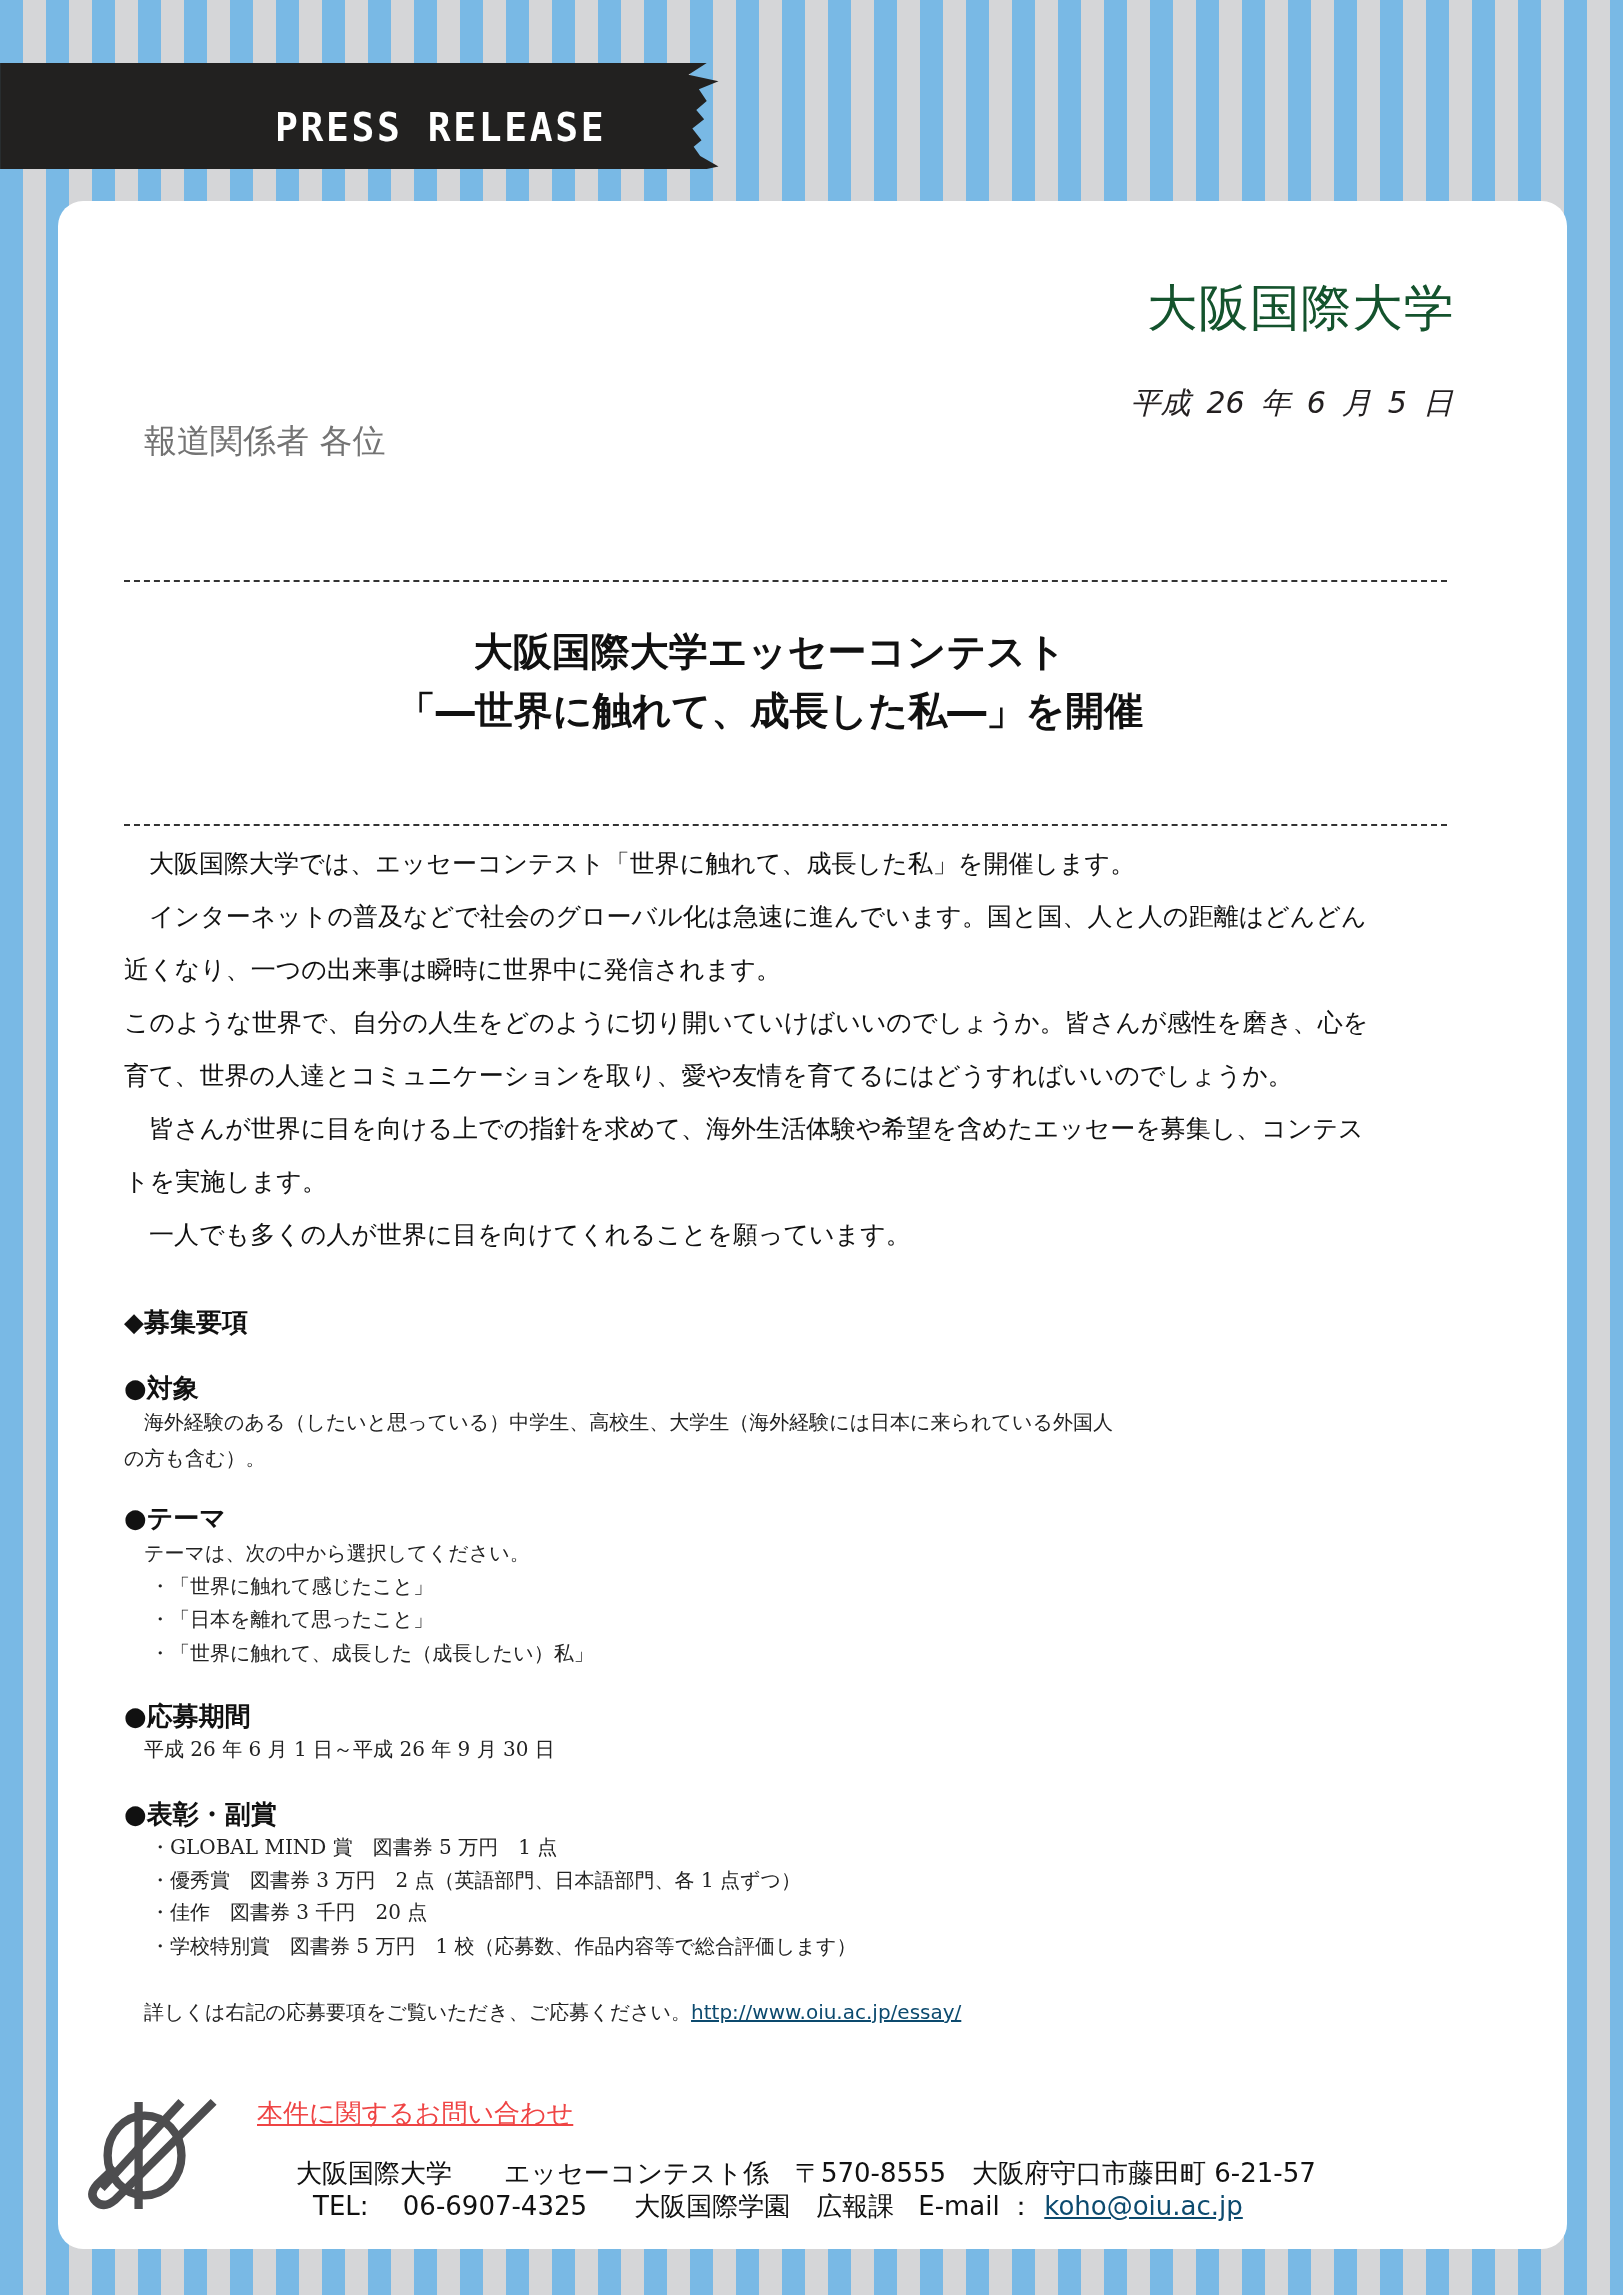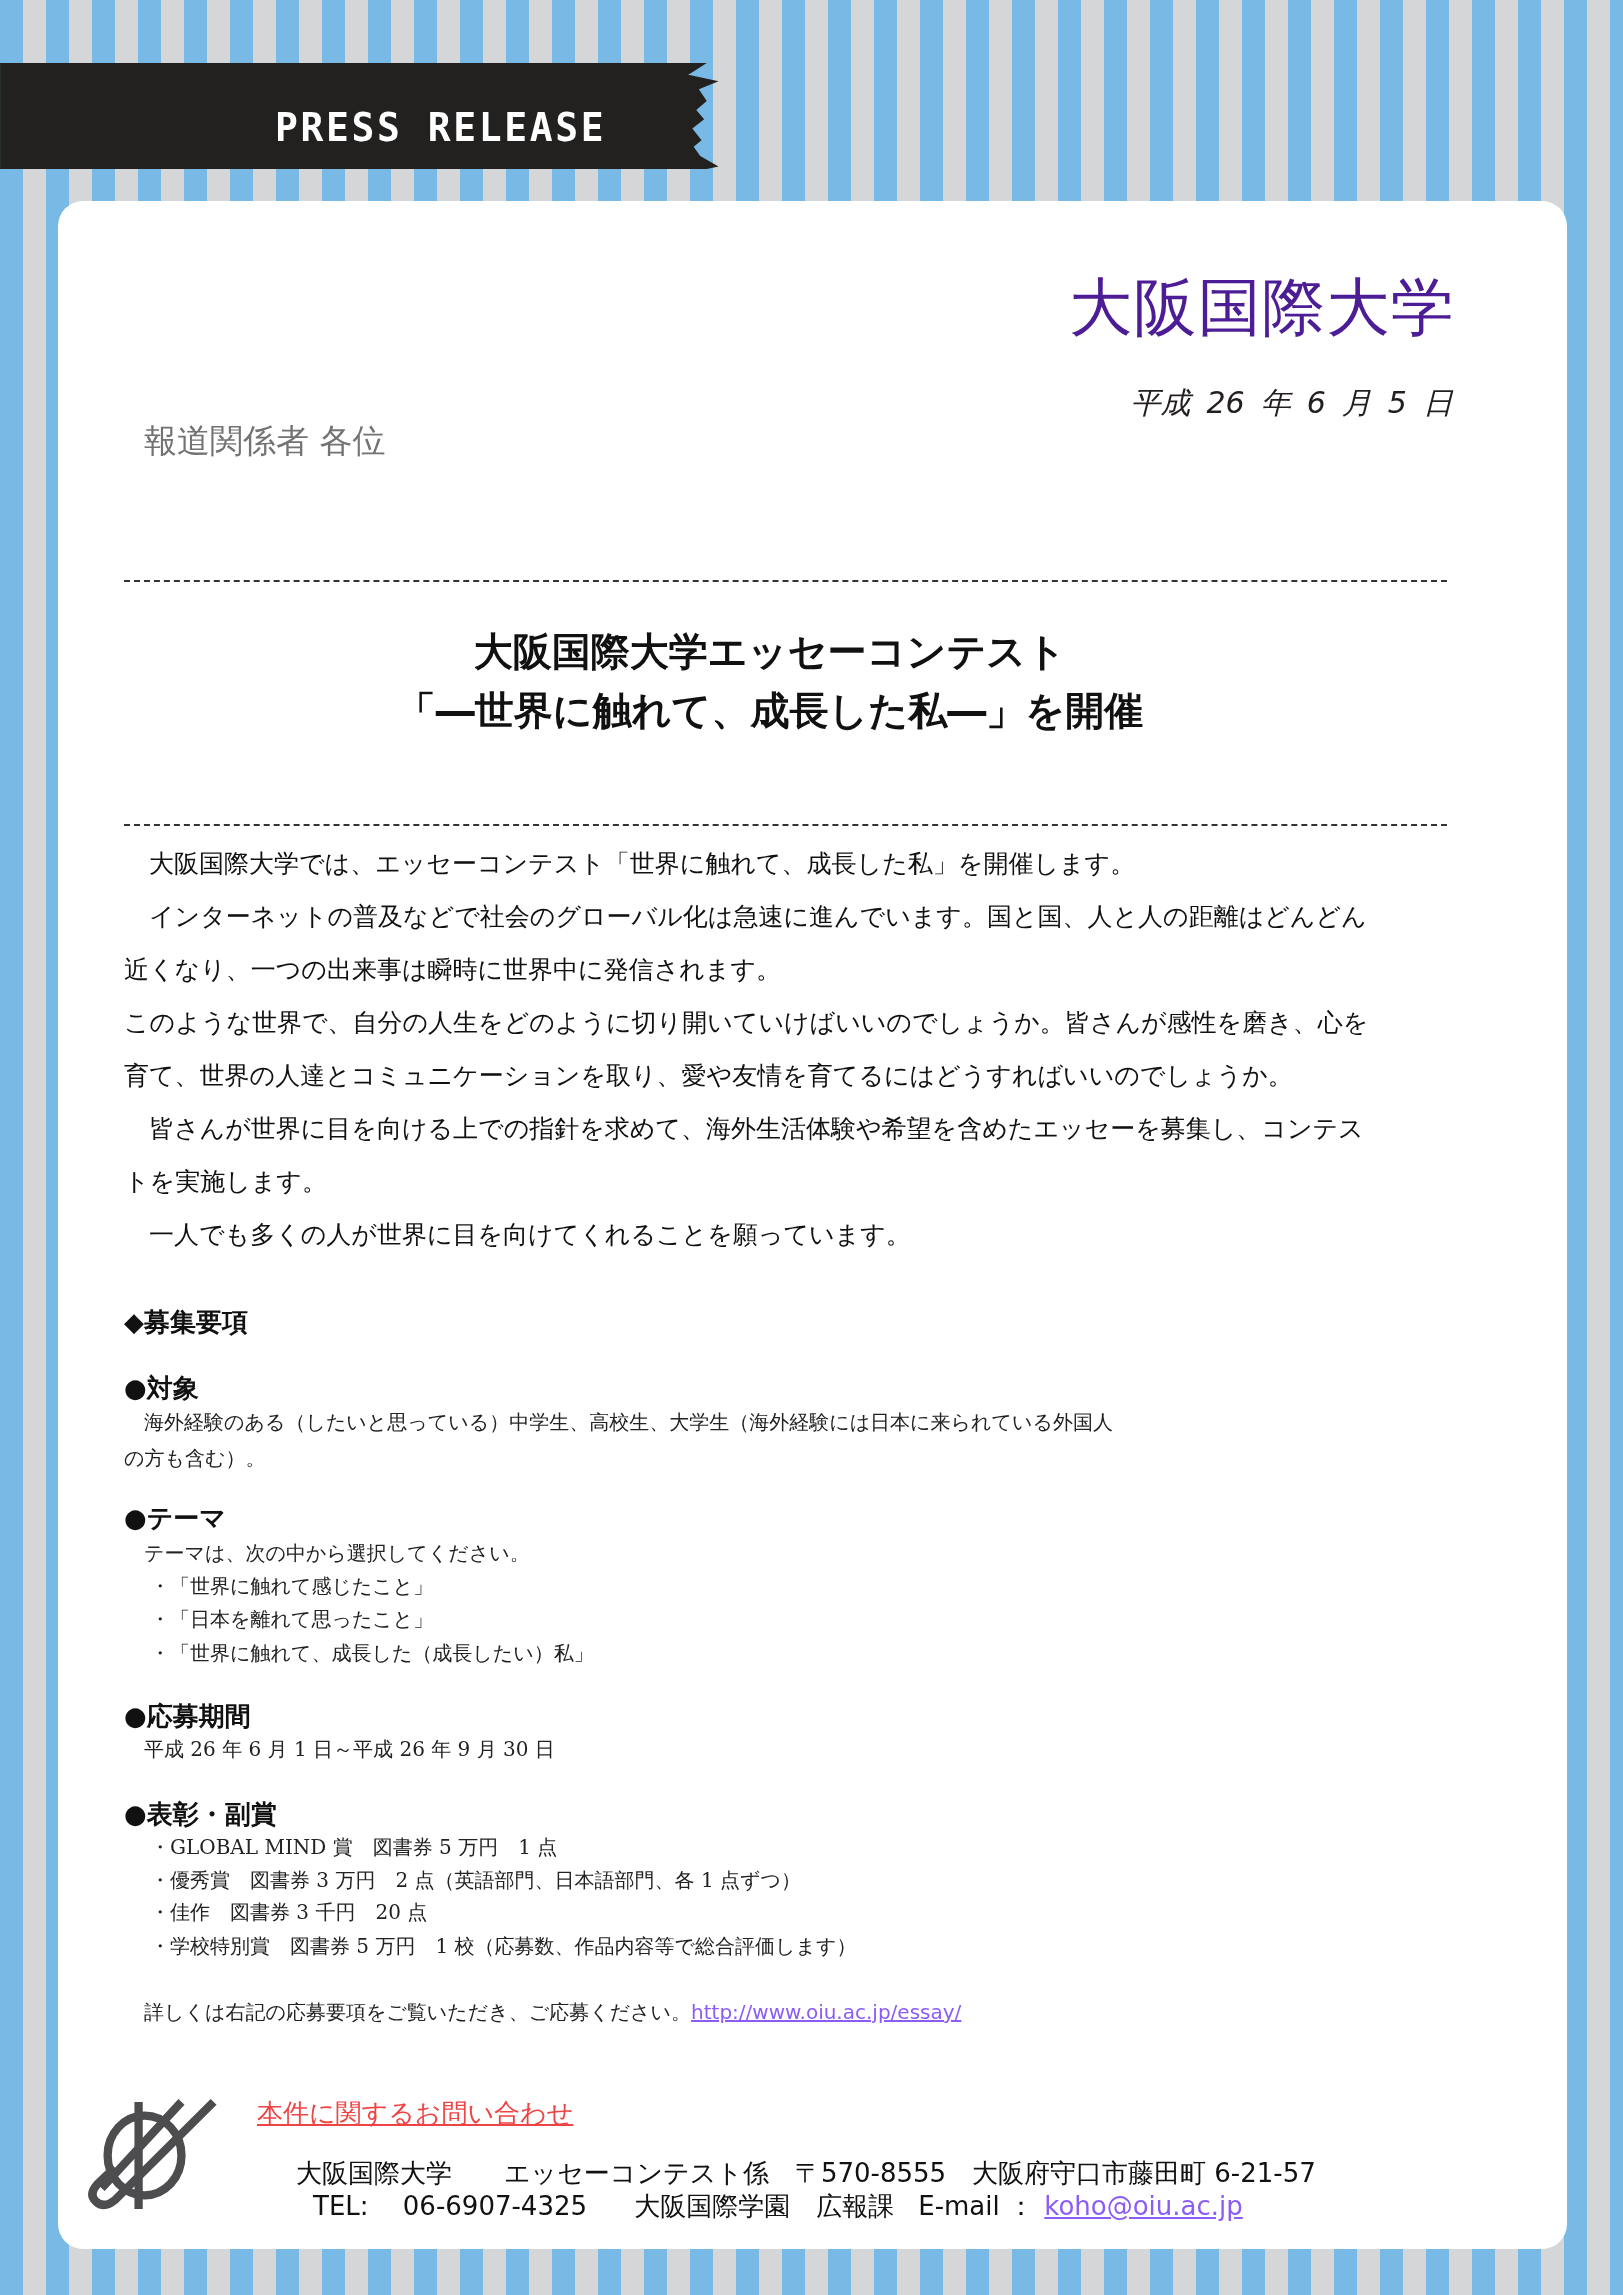--- a/index.html
+++ b/index.html
@@ -15,30 +15,30 @@
     position:absolute; left:275px; top:109px; height:37px;
     font-family:"DejaVu Sans Mono", "Liberation Mono", monospace;
     font-weight:bold; font-size:38px; line-height:37px; color:#fff;
     letter-spacing:2.6px; transform:scaleY(1.05);
   }
   .card {
     position:absolute; left:58px; top:201px; width:1509px; height:2048px;
     background:#fff; border-radius:25px;
   }
   .abs { position:absolute; white-space:nowrap; }
-  .uni-name { right:169px; top:259px; font-size:63px; line-height:98px; letter-spacing:1.3px; color:#4c1d95; }
+  .uni-name { right:169px; top:259px; font-size:50px; line-height:98px; letter-spacing:1.3px; color:#14532d; }
   .date { right:171px; top:382px; font-size:30px; line-height:42px; color:#231f20; word-spacing:6.5px;font-style:italic; }
   .addressee { left:144px; top:416px; font-size:33px; line-height:50px; color:#737373; }
   .dash { position:absolute; left:124px; width:1323px; height:0; border-top:2.6px dashed #333; }
   .title { left:0; width:1540px; text-align:center; font-weight:bold; font-size:39px; line-height:65px; color:#111; }
   .body-line { left:124px; font-size:25px; line-height:53px; color:#111; }
   .heading { left:124px; font-weight:bold; font-size:26px; line-height:37px; color:#111; }
   .serif-line { font-family:"DejaVu Serif", "Liberation Serif", serif; font-size:20px; line-height:34px; color:#222; }
   .item { left:150px; }
-  .link { color:#8b5cf6; text-decoration:underline; font-family:"DejaVu Sans", sans-serif; }
+  .link { color:#0c4a6e; text-decoration:underline; font-family:"DejaVu Sans", sans-serif; }
   .contact-lead { left:257px; top:2095px; font-size:26px; line-height:37px; color:#ef4444;text-decoration:underline; }
   .contact-line { font-size:26px; line-height:34px; color:#111; }
   .logo { position:absolute; left:72px; top:2087px; width:157px; height:131px; }
 </style>
 </head>
 <body>
 
 <div class="banner-wrap">
   <svg width="733" height="106" viewBox="0 0 1120 162">
     <polygon fill="#222120" points="0,0 1080,0 1052,18 1098,28 1068,40 1080,58 1064,72 1076,86 1058,100 1072,118 1060,128 1070,142 1098,158 1080,162 0,162"></polygon>

